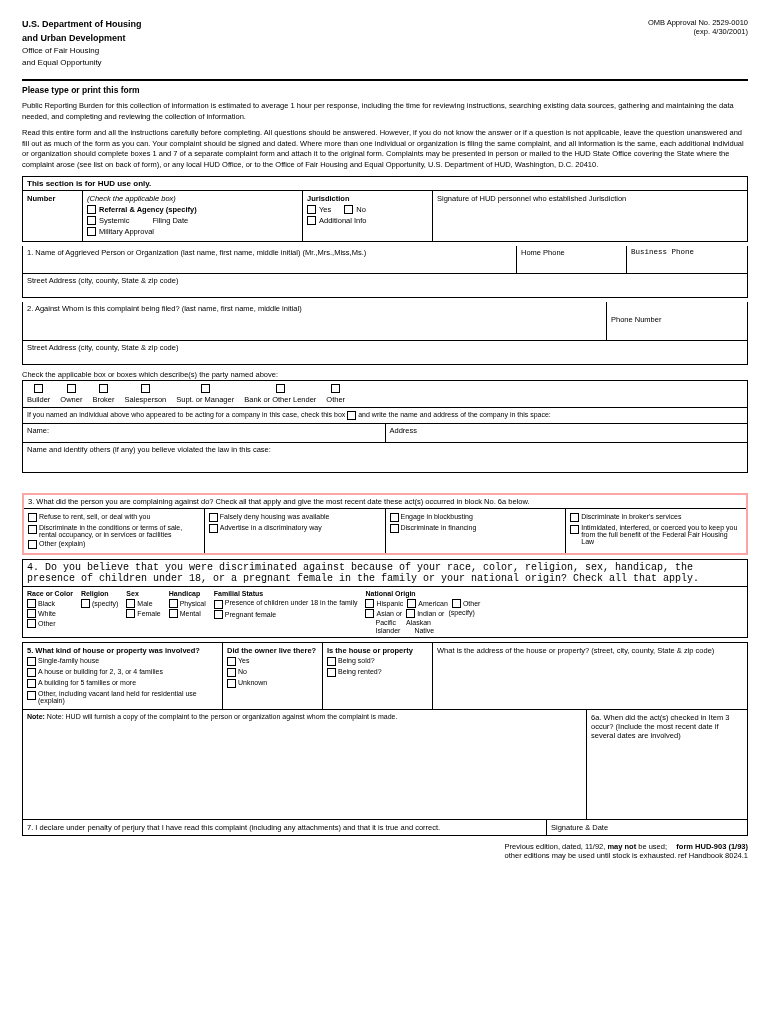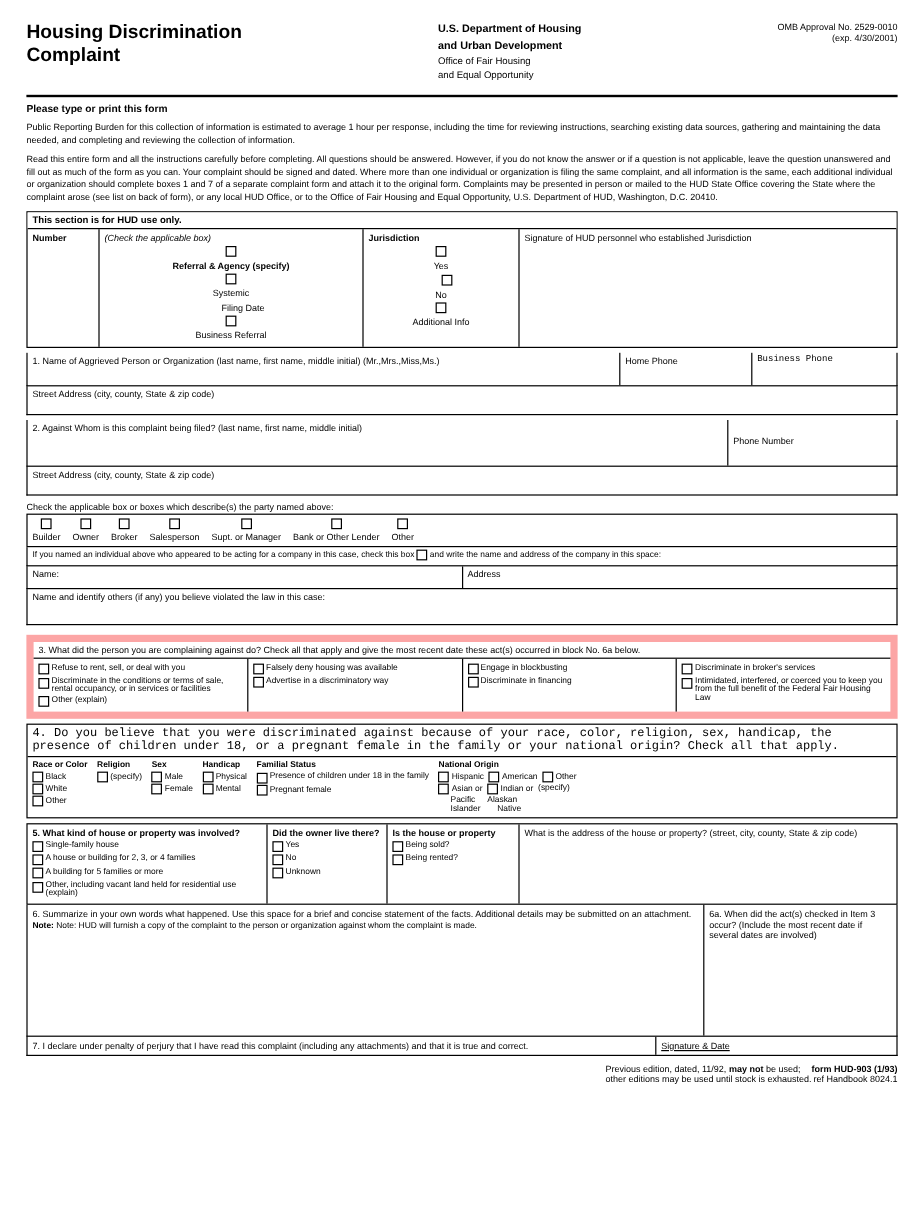--- a/index.html
+++ b/index.html
@@ -63,21 +63,21 @@
     }
     .hud-col {
       border-right: 1px solid #000;
       padding: 3px 4px;
     }
     .hud-col:last-child { border-right: none; }
     .hud-col-number { width: 60px; }
     .hud-col-check { width: 220px; }
     .hud-col-juris { width: 130px; }
     .hud-col-sig { flex: 1; }
-    .checkbox-row { display: flex; align-items: center; gap: 3px; margin: 2px 0; flex-direction: column; }
+    .checkbox-row { display: flex; align-items: center; gap: 3px; margin: 2px 0; }
     .cb { width: 9px; height: 9px; border: 1px solid #000; display: inline-block; flex-shrink: 0; }
     .party-check-row {
       display: flex;
       align-items: center;
       gap: 10px;
       border: 1px solid #000;
       padding: 3px 4px;
       font-size: 7.5px;
     }
     .party-check-item { display: flex; align-items: center; gap: 2px; flex-direction: column; }
@@ -97,22 +97,22 @@
     .name-addr-row .na-left { flex: 1; padding: 2px 4px; border-right: 1px solid #000; height: 18px; }
     .name-addr-row .na-right { flex: 1; padding: 2px 4px; height: 18px; }
     .others-row {
       border: 1px solid #000;
       border-top: none;
       font-size: 7.5px;
       padding: 2px 4px;
       height: 30px;
     }
     .q3-section {
-      border: 6px solid #fca5a5;
-      margin-top: 8px;
+      border: 2px solid #fca5a5;
+      margin-top: 20px;
     }
     .q3-header {
       padding: 2px 4px;
       font-size: 7.5px;
       border-bottom: 1px solid #000;
     }
     .q3-body {
       display: flex;
       font-size: 7px;
     }
@@ -172,43 +172,37 @@
     }
     .q6-main { flex: 1; border-right: 1px solid #000; padding: 3px 4px; }
     .q6-side { width: 160px; padding: 3px 4px; }
     .q7-section {
       border: 1px solid #000;
       border-top: none;
       font-size: 7.5px;
       display: flex;
     }
     .q7-left { flex: 1; padding: 3px 4px; border-right: 1px solid #000; }
-    .q7-right { width: 200px; padding: 3px 4px; text-decoration: underline; }
+    .q7-right { width: 200px; padding: 3px 4px; }
     .footer-row {
       display: flex;
       justify-content: flex-end;
       margin-top: 6px;
       font-size: 7.5px;
     }
     .bold { font-weight: bold; }
     .header-divider {
       border-top: 2px solid #000;
       margin: 8px 0 4px 0;
     }
   </style>
 </head>
 <body>
 
 <div class="header-row">
-  <div class="title-block">
-    <h1>
-      <span>Housing Discrimination</span><br>
-      <span>Complaint</span>
-    </h1>
-  </div>
   <div class="center-block">
     <div class="dept bold">U.S. Department of Housing</div>
     <div class="dept bold">and Urban Development</div>
     <div>Office of Fair Housing</div>
     <div>and Equal Opportunity</div>
   </div>
   <div class="omb-block">
     <div>OMB Approval No. 2529-0010</div>
     <div>(exp. 4/30/2001)</div>
   </div>
@@ -232,21 +226,21 @@
         <span class="cb"></span>
         <span style="font-weight:bold;">Referral &amp; Agency (specify)</span>
       </div>
       <div class="checkbox-row">
         <span class="cb"></span>
         <span>Systemic</span>
         <span style="margin-left:20px;">Filing Date</span>
       </div>
       <div class="checkbox-row">
         <span class="cb"></span>
-        <span>Business Referral</span>
+        <span>Military Approval</span>
       </div>
     </div>
     <div class="hud-col hud-col-juris">
       <div class="bold">Jurisdiction</div>
       <div class="checkbox-row">
         <span class="cb"></span>
         <span>Yes</span>
         <span class="cb" style="margin-left:10px;"></span>
         <span>No</span>
       </div>
@@ -542,21 +536,20 @@
       <span>Being rented?</span>
     </div>
   </div>
   <div class="q5-col4">
     <div>What is the address of the house or property? (street, city, county, State &amp; zip code)</div>
   </div>
 </div>
 
 <div class="q6-section">
   <div class="q6-main">
-    <div style="margin-bottom:2px;">6. Summarize in your own words what happened. Use this space for a brief and concise statement of the facts. Additional details may be submitted on an attachment.</div>
     <div style="font-size:7px;">
       <span style="font-weight:bold;">Note: </span>
       <span>Note: HUD will furnish a copy of the complaint to the person or organization against whom the complaint is made.</span>
     </div>
   </div>
   <div class="q6-side">
     <div>6a. When did the act(s) checked in Item 3 occur? (Include the most recent date if several dates are involved)</div>
   </div>
 </div>
 

